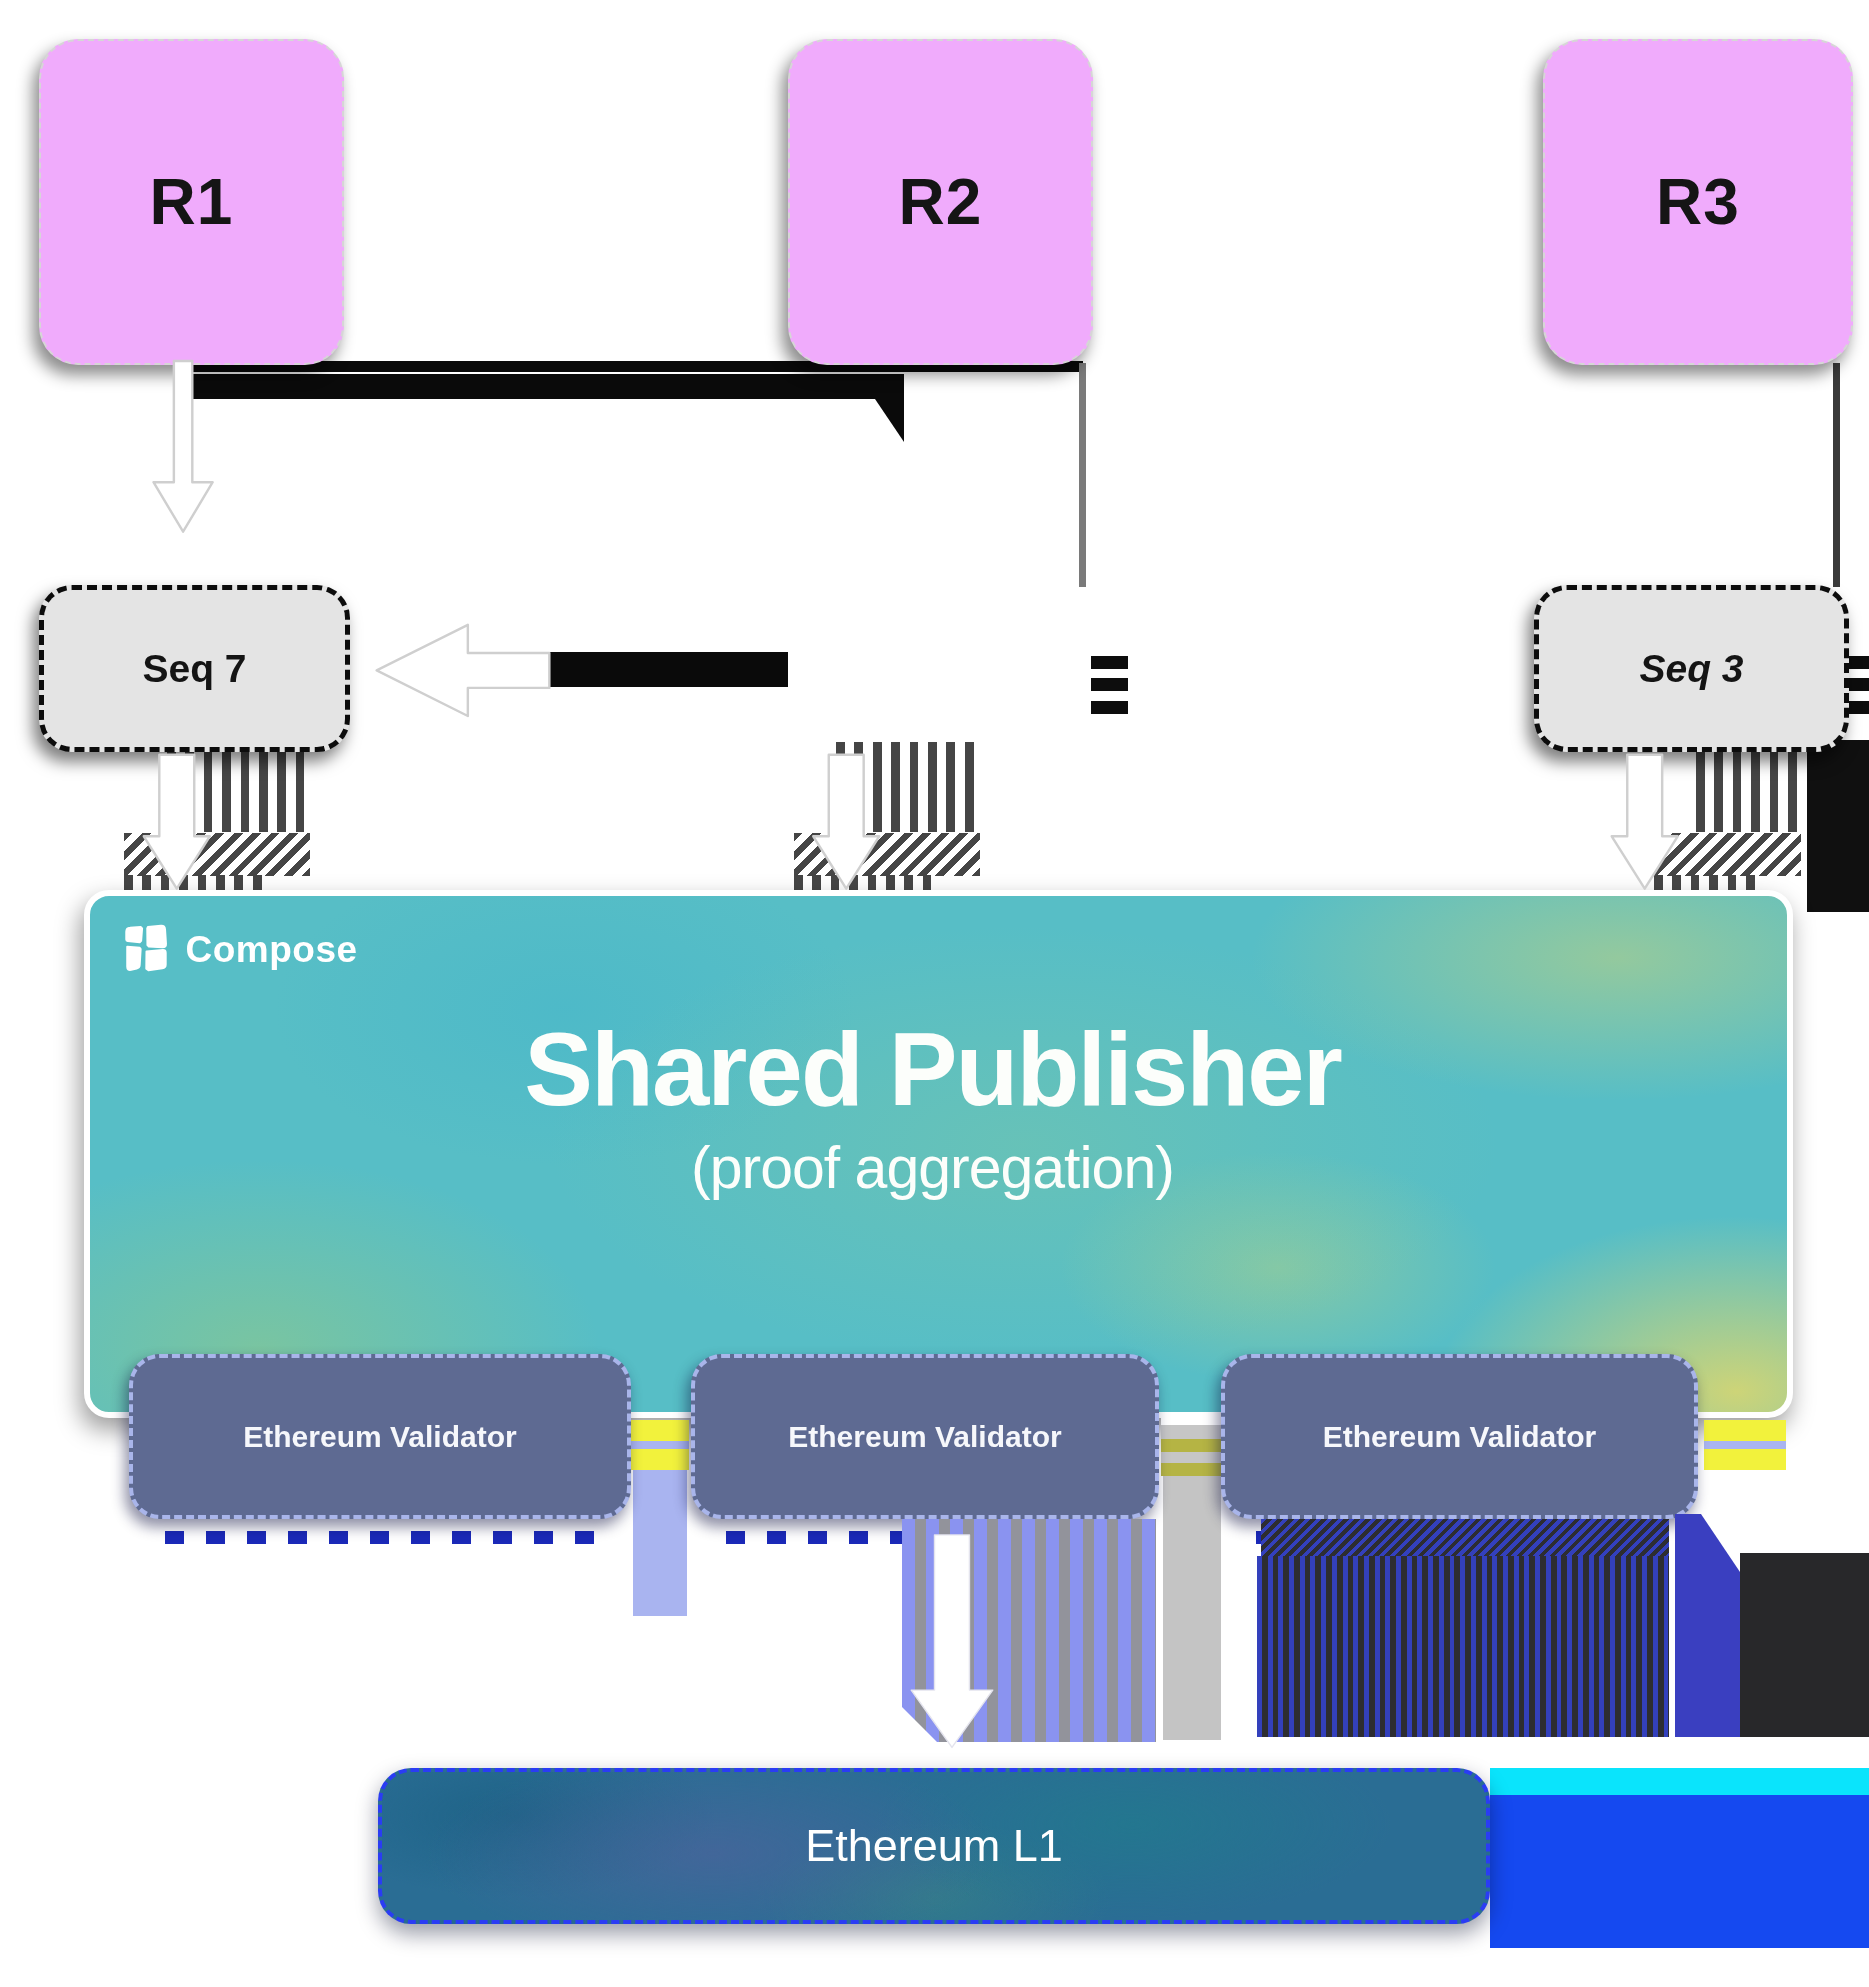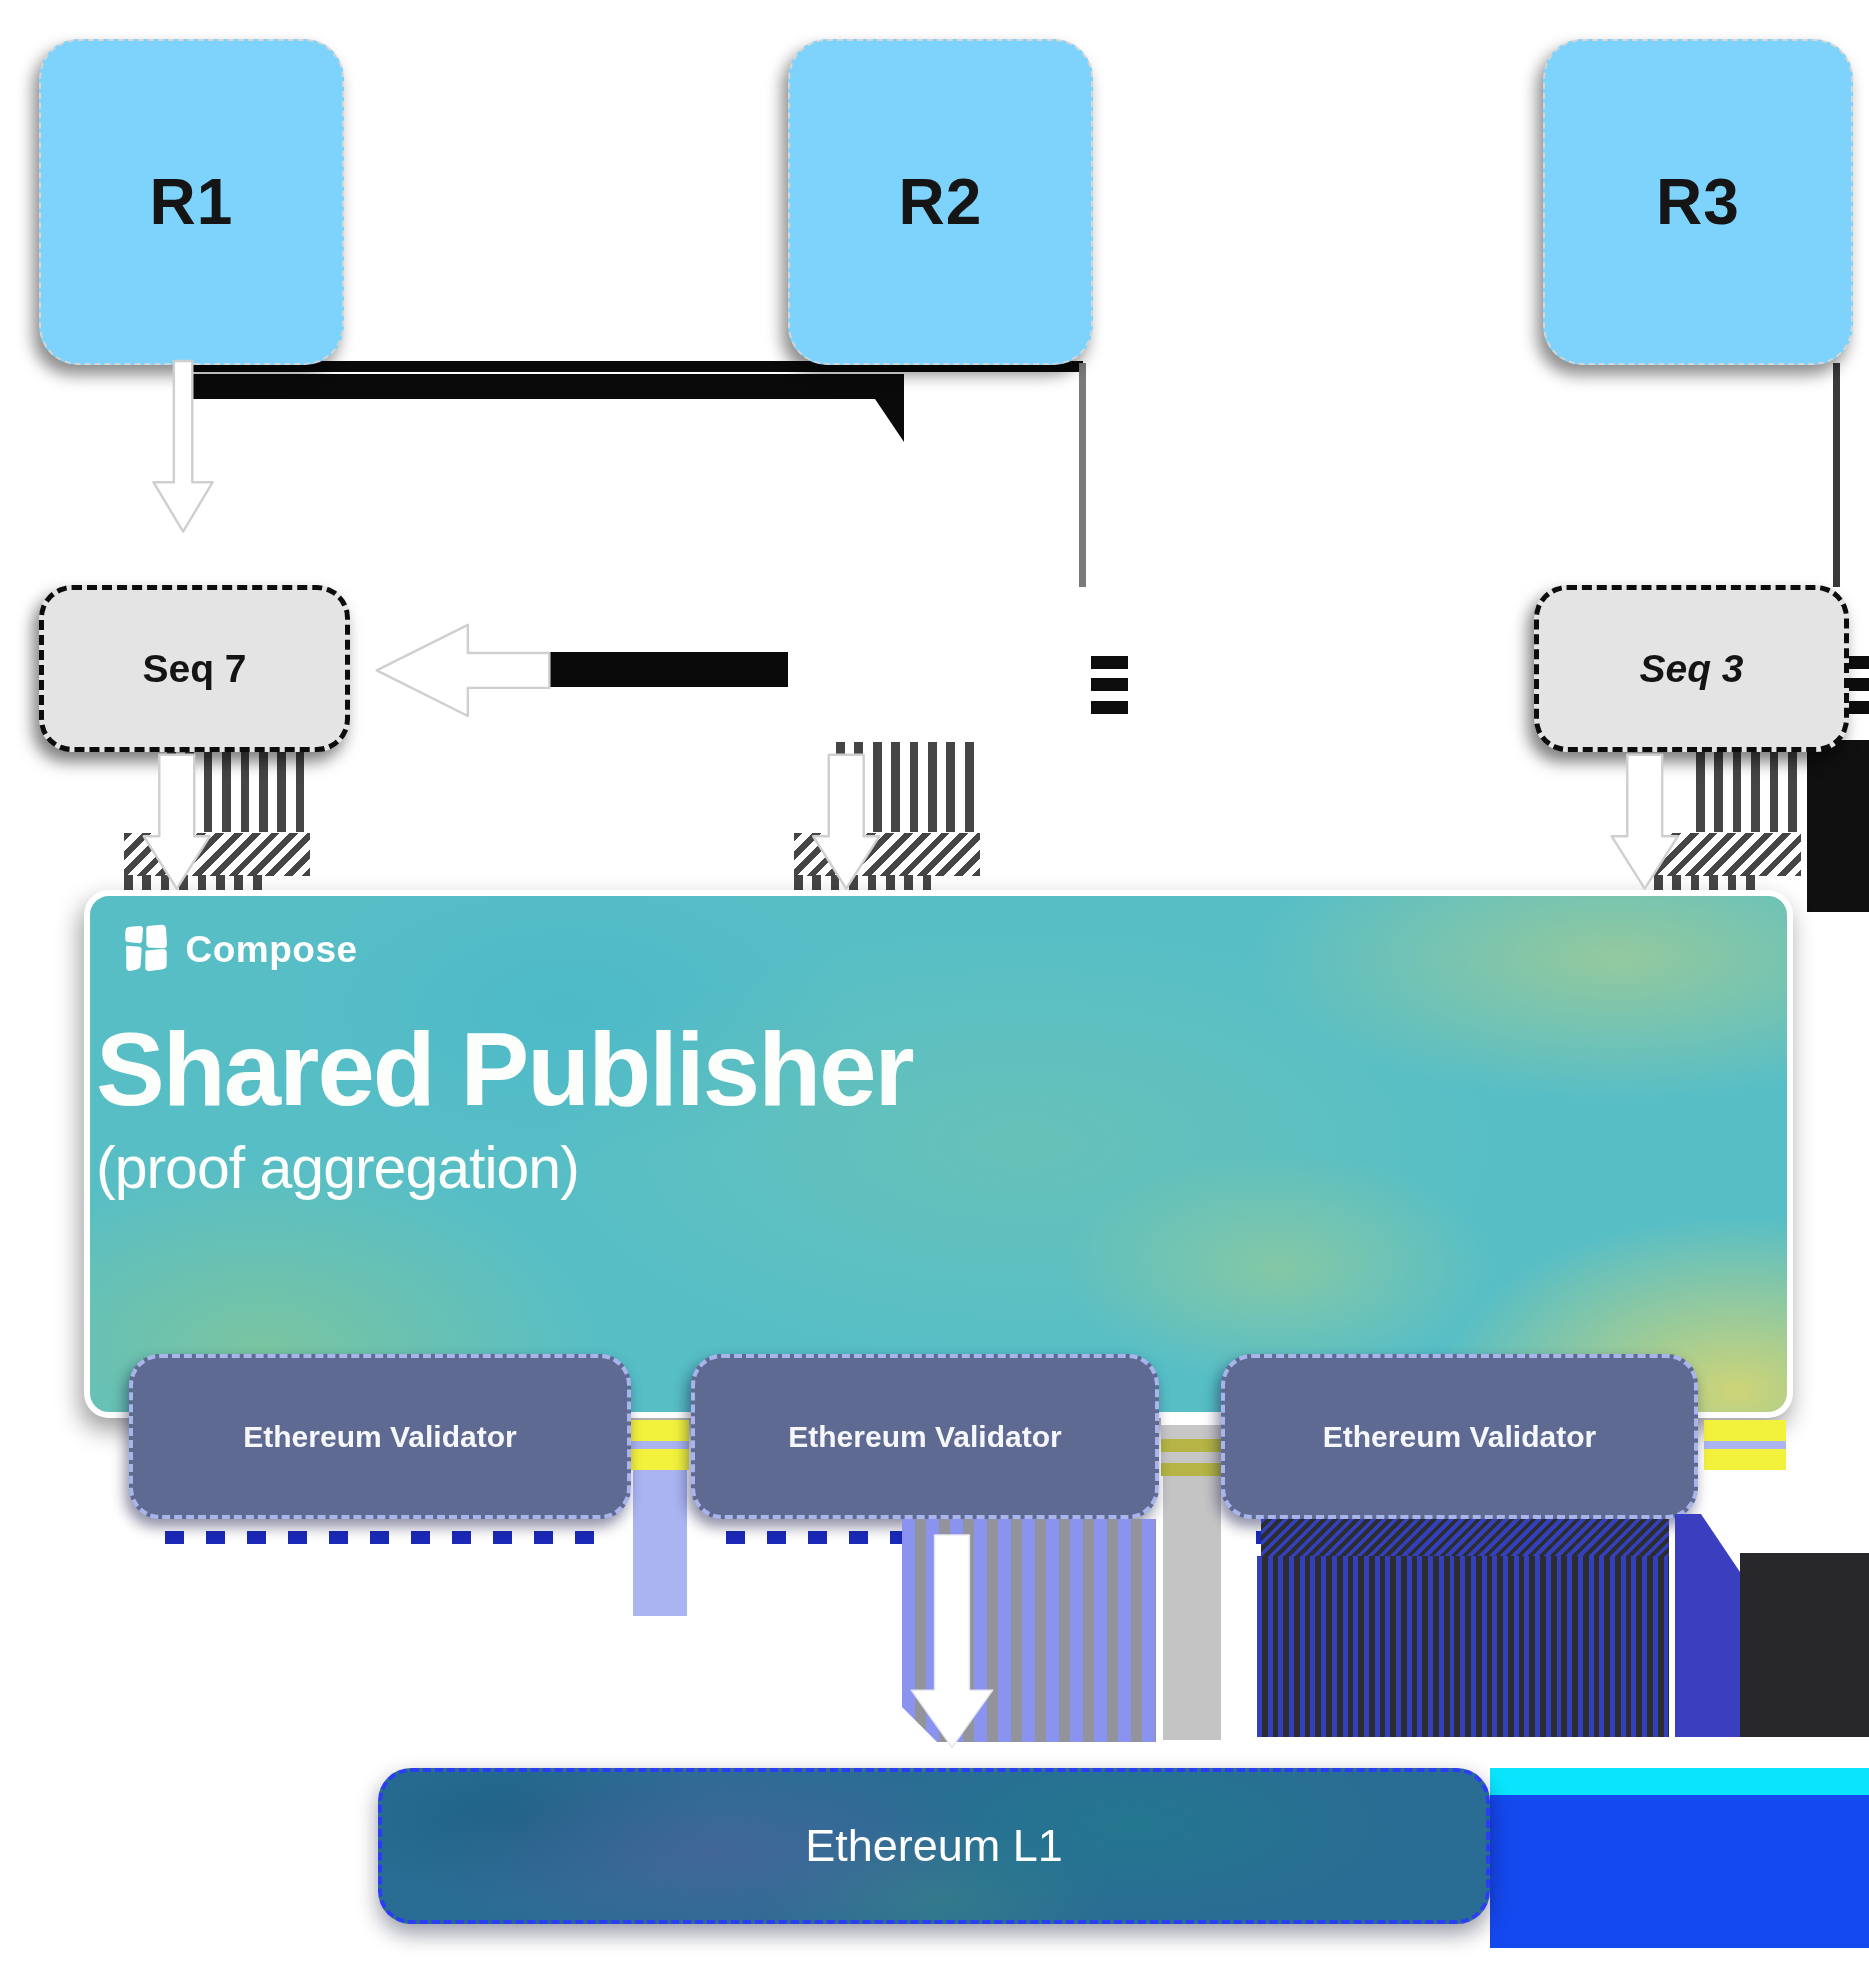--- a/index.html
+++ b/index.html
@@ -1,21 +1,21 @@
 <!DOCTYPE html>
 <html><head>
 <meta charset="utf-8">
 <style>
   html,body{margin:0;padding:0;background:#ffffff;}
   .canvas{position:relative;width:1870px;height:1987px;background:#ffffff;overflow:hidden;
           font-family:"Liberation Sans", sans-serif;}
   .abs{position:absolute;}
 
   
-  .rbox{position:absolute;top:39px;height:322px;background:#7dd3fc;border:2.9px dashed #d6d6d6;
+  .rbox{position:absolute;top:39px;height:322px;background:#f0abfc;border:2.9px dashed #d6d6d6;
         border-radius:39px;display:flex;align-items:center;justify-content:center;
         box-shadow:-5.8px 9.7px 15.5px rgba(0,0,0,0.45);z-index:2;}
   .rbox span{font-size:64px;font-weight:700;color:#151515;letter-spacing:1px;}
   #r1{left:39px;width:301px;}
   #r2{left:788px;width:301px;}
   #r3{left:1543px;width:306px;}
 
   
   .seqbox{position:absolute;top:585px;height:157px;background:#e4e4e4;border:5.8px dashed #0c0c0c;
           border-radius:33px;display:flex;align-items:center;justify-content:center;
@@ -60,21 +60,21 @@
            background-image:
              radial-gradient(ellipse 485px 272px at 10% 88%, rgba(150,202,130,0.55), transparent 70%),
              radial-gradient(ellipse 417px 243px at 97% 96%, rgba(226,216,106,0.85), transparent 72%),
              radial-gradient(ellipse 524px 204px at 90% 12%, rgba(208,212,118,0.5), transparent 70%),
              radial-gradient(ellipse 679px 311px at 55% 48%, rgba(132,201,158,0.35), transparent 70%),
              radial-gradient(ellipse 417px 223px at 28% 22%, rgba(70,182,202,0.55), transparent 70%),
              radial-gradient(ellipse 311px 165px at 70% 72%, rgba(188,213,128,0.45), transparent 70%);}
   #logo-row{left:121px;top:924px;height:52px;display:flex;align-items:center;gap:15.5px;z-index:3;}
   #logo-row svg{display:block;}
   #wordmark{font-size:37px;font-weight:700;color:#ffffff;letter-spacing:0.5px;}
-  #pub-text{left:96px;top:1016px;width:1709px;z-index:3;color:#fcfefb;}
+  #pub-text{left:78px;top:1016px;width:1709px;text-align:center;z-index:3;color:#fcfefb;}
   #pub-title{font-size:103px;font-weight:700;letter-spacing:-1.9px;line-height:1.05;}
   #pub-sub{font-size:59px;font-weight:400;letter-spacing:-1px;margin-top:9.7px;}
 
   
   .vbox{position:absolute;top:1354px;height:165px;background:#5e6a92;border:4.9px dashed #a9b5ea;
         border-radius:31px;box-sizing:border-box;display:flex;align-items:center;justify-content:center;
         box-shadow:-3.9px 7.8px 13.6px rgba(8,12,60,0.45);z-index:3;}
   .vbox span{font-size:30px;font-weight:700;color:#f6f7fb;}
   #v1{left:129px;width:502px;}
   #v2{left:691px;width:468px;}

